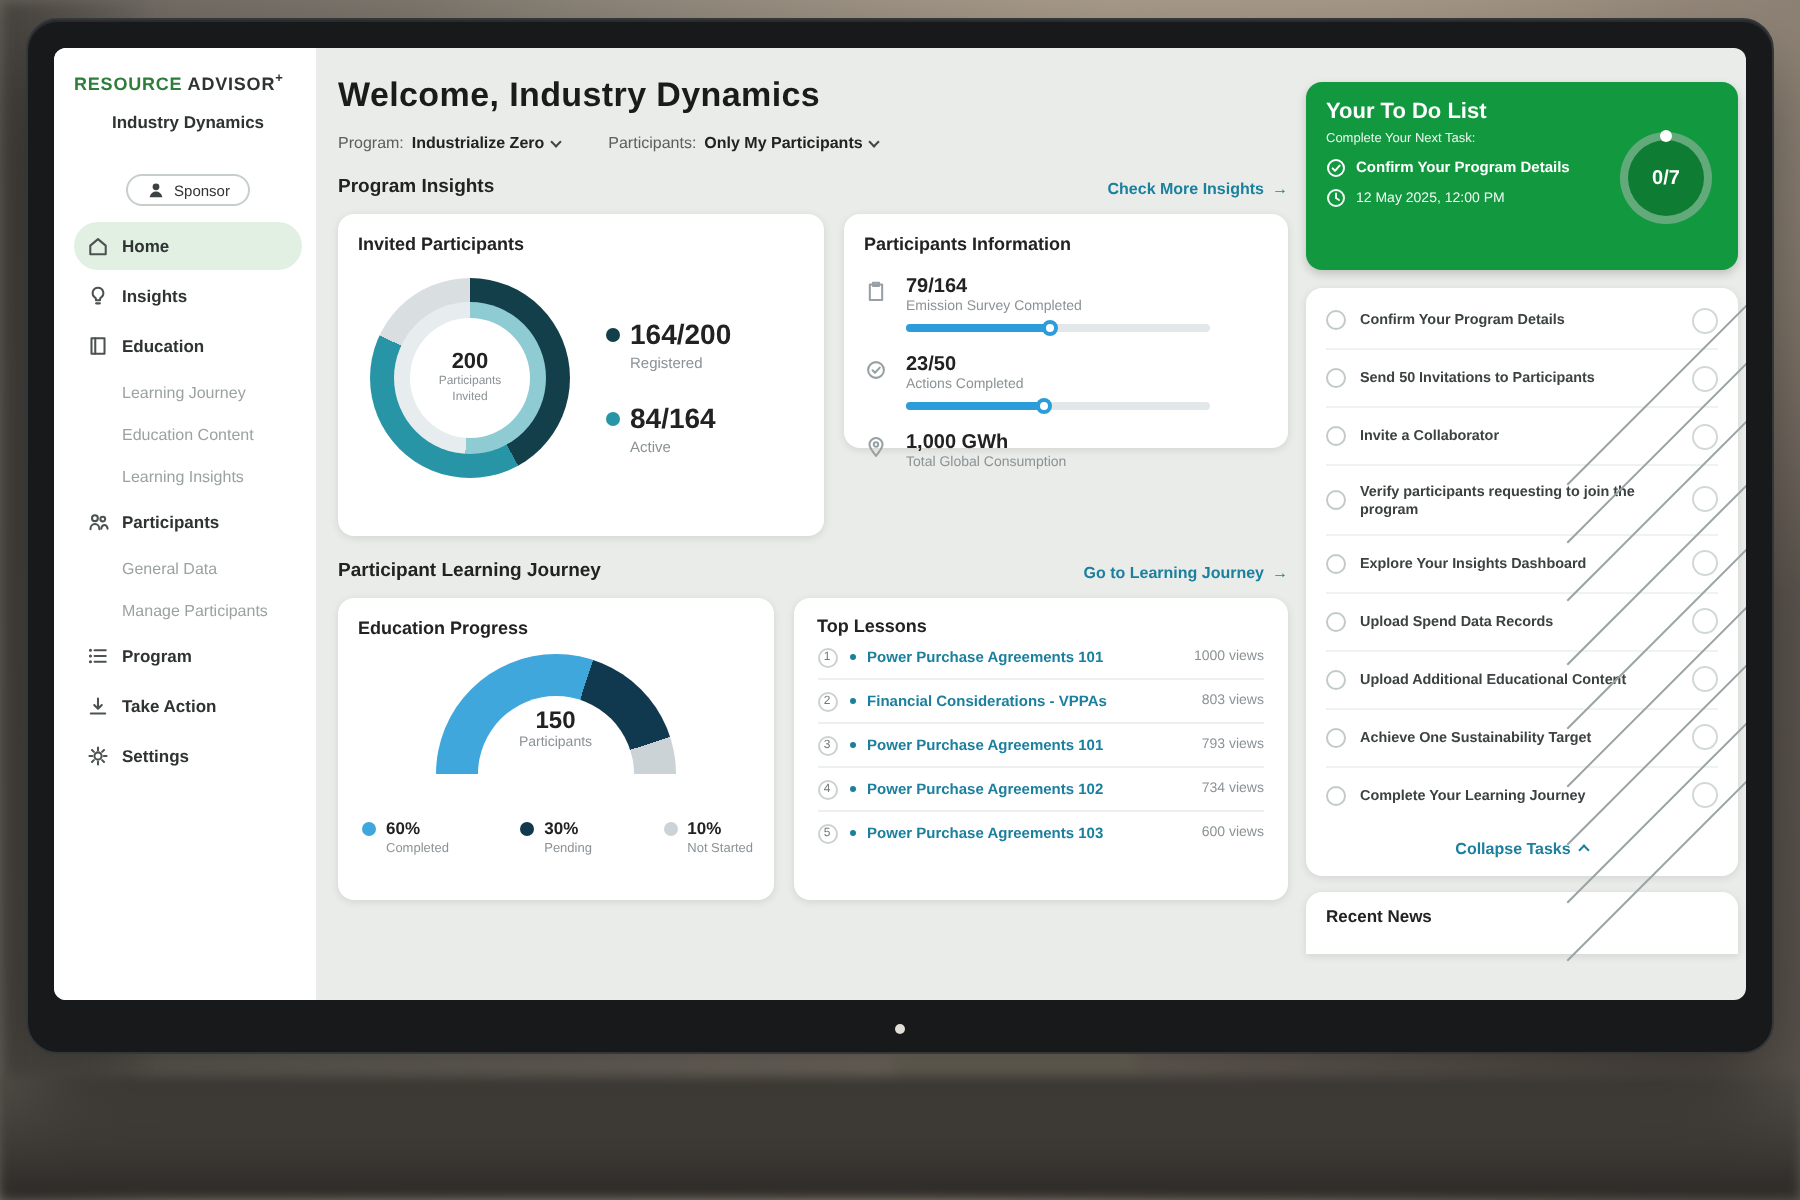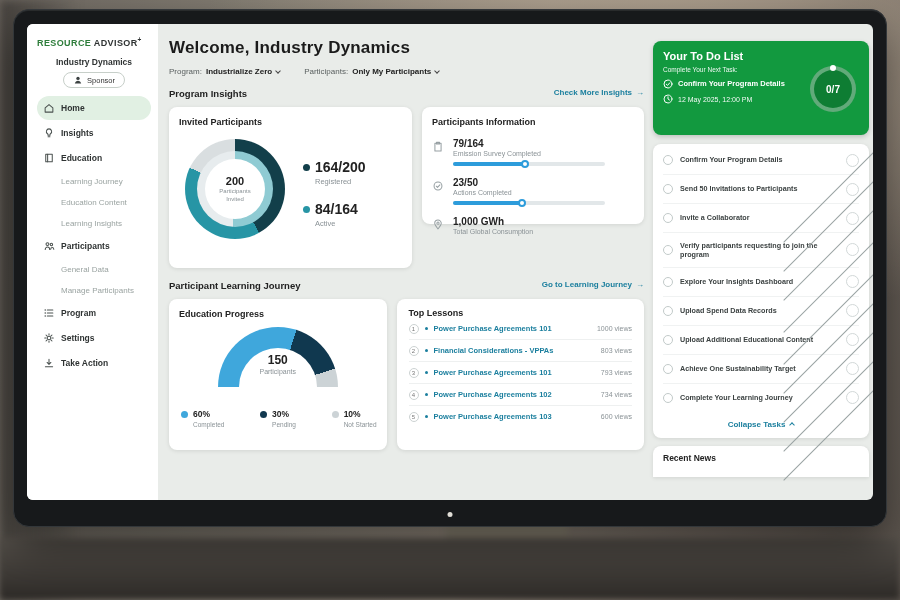--- a/index.html
+++ b/index.html
@@ -27,41 +27,41 @@
     border-radius:6px; overflow:hidden; display:flex; }
 
   
   .sidebar { flex:0 0 131px; width:131px; background:#fff; padding:12px 7px 8px 10px;
     display:flex; flex-direction:column; }
   .brand { font-size:9px; font-weight:bold; letter-spacing:.4px; white-space:nowrap; }
   .brand-a { color:var(--brand-green,#2e7d3b); }
   .brand-b { color:#2f3333; }
   .brand sup { font-size:6.5px; color:#2f3333; }
   .org { font-size:8.5px; font-weight:bold; color:#2f3333; text-align:center; margin-top:9px; }
-  .sponsor { margin:5px auto 7px; display:flex; align-items:center; gap:4px;
+  .sponsor { margin:21px auto 7px; display:flex; align-items:center; gap:4px;
     border:1px solid #c7cfc9; border-radius:10px; padding:2px 9px; font-size:7.5px;
     color:#333; width:fit-content; }
   .nav-item { display:flex; align-items:center; gap:6px; font-size:8.5px; font-weight:bold;
     color:#2f3333; padding:6px 6px; border-radius:13px; margin:1px 0; cursor:pointer; }
   .nav-item.sub { color:#9aa3a1; font-weight:normal; font-size:8px; padding:5.5px 6px 5.5px 24px; }
   .nav-item.active { background:#e1f0e3; }
   .nicon { width:12px; height:12px; display:flex; flex:0 0 12px; }
 
   
   .main { flex:0 0 486px; width:486px; padding:6px 0 0 11px; }
   h1 { font-size:17px; margin:8px 0 0; color:#1b1b1b; font-weight:bold; letter-spacing:.2px; }
   .filters { display:flex; gap:24px; margin-top:9px; align-items:center; }
   .filter { display:flex; gap:4px; align-items:center; font-size:8px; color:#5a6060; cursor:pointer; }
   .fvalue { font-weight:bold; color:#222; }
   .chev { width:4px; height:4px; border-right:1.3px solid #444; border-bottom:1.3px solid #444;
     display:inline-block; }
   .chev.down { transform:rotate(45deg); margin-top:-2px; }
   .chev.right { transform:rotate(-45deg); border-color:#9aa3a3; }
   .chev.up { transform:rotate(-135deg); border-color:var(--link,#1b7f9e); margin-top:2px; }
-  .sec-head { display:flex; justify-content:space-between; align-items:flex-start;
+  .sec-head { display:flex; justify-content:space-between; align-items:flex-end;
     margin:12px 0 8px;gap:28px; }
   .sec-title { font-size:9.5px; font-weight:bold; color:#222; }
   .sec-link { font-size:8px; font-weight:bold; color:var(--link,#1b7f9e); display:flex;
     gap:4px; align-items:center; cursor:pointer; }
   .cards-row { display:flex; gap:10px; }
   .card { background:#fff; border-radius:8px; box-shadow:0 1px 4px rgba(0,0,0,.1); padding:10px; }
   .card-title { font-size:9px; font-weight:bold; color:#222; }
 
   .card.invited { width:243px; height:161px; position:relative; }
   .donut { position:absolute; left:16px; top:32px; width:100px; height:100px; border-radius:50%; }
@@ -225,34 +225,34 @@
                 <svg class="svgi" width="12" height="12" viewBox="0 0 14 14">
                   <path d="M5 3.6h6.5M5 7h6.5M5 10.4h6.5"></path>
                   <path d="M2.6 3.6h.01M2.6 7h.01M2.6 10.4h.01" stroke-width="1.8"></path>
                 </svg>
               </span>
             <span>Program</span>
           </div>
           <div class="nav-item">
             <span class="nicon">
                 <svg class="svgi" width="12" height="12" viewBox="0 0 14 14">
+                  <path d="M7 2.6v5.6M4.8 6.4 7 8.6l2.2-2.2"></path>
+                  <path d="M2.8 11.4h8.4"></path>
+                </svg>
+              </span>
+            <span>Take Action</span>
+          </div>
+          <div class="nav-item">
+            <span class="nicon">
+                <svg class="svgi" width="12" height="12" viewBox="0 0 14 14">
                   <circle cx="7" cy="7" r="2.1"></circle>
                   <path d="M7 2v1.6M7 10.4V12M2 7h1.6M10.4 7H12M3.5 3.5l1.1 1.1M9.4 9.4l1.1 1.1M10.5 3.5 9.4 4.6M4.6 9.4l-1.1 1.1"></path>
                 </svg>
               </span>
             <span>Settings</span>
-          </div>
-          <div class="nav-item">
-            <span class="nicon">
-                <svg class="svgi" width="12" height="12" viewBox="0 0 14 14">
-                  <path d="M7 2.6v5.6M4.8 6.4 7 8.6l2.2-2.2"></path>
-                  <path d="M2.8 11.4h8.4"></path>
-                </svg>
-              </span>
-            <span>Take Action</span>
           </div>
         </nav>
       </aside>
 
       <main class="main">
         <h1>Welcome, Industry Dynamics</h1>
 
         <div class="filters">
           <div class="filter">
             <span class="flabel">Program:</span>

